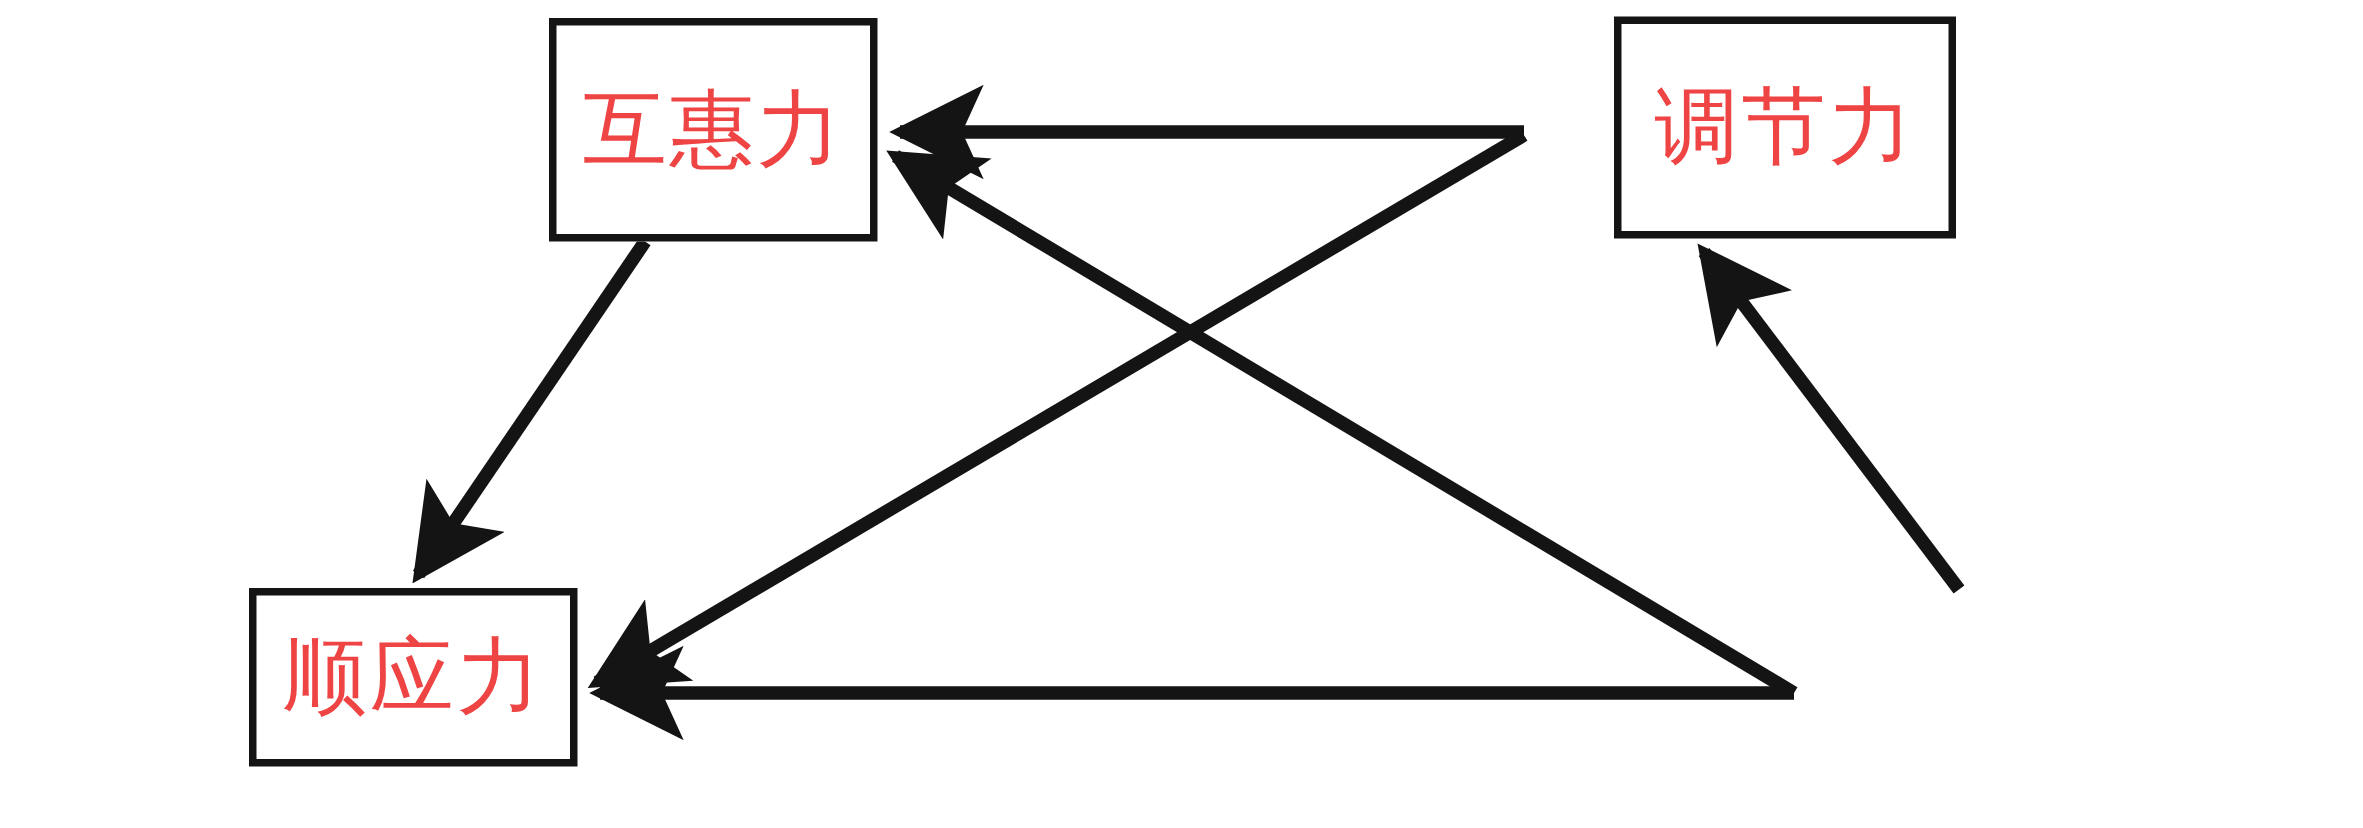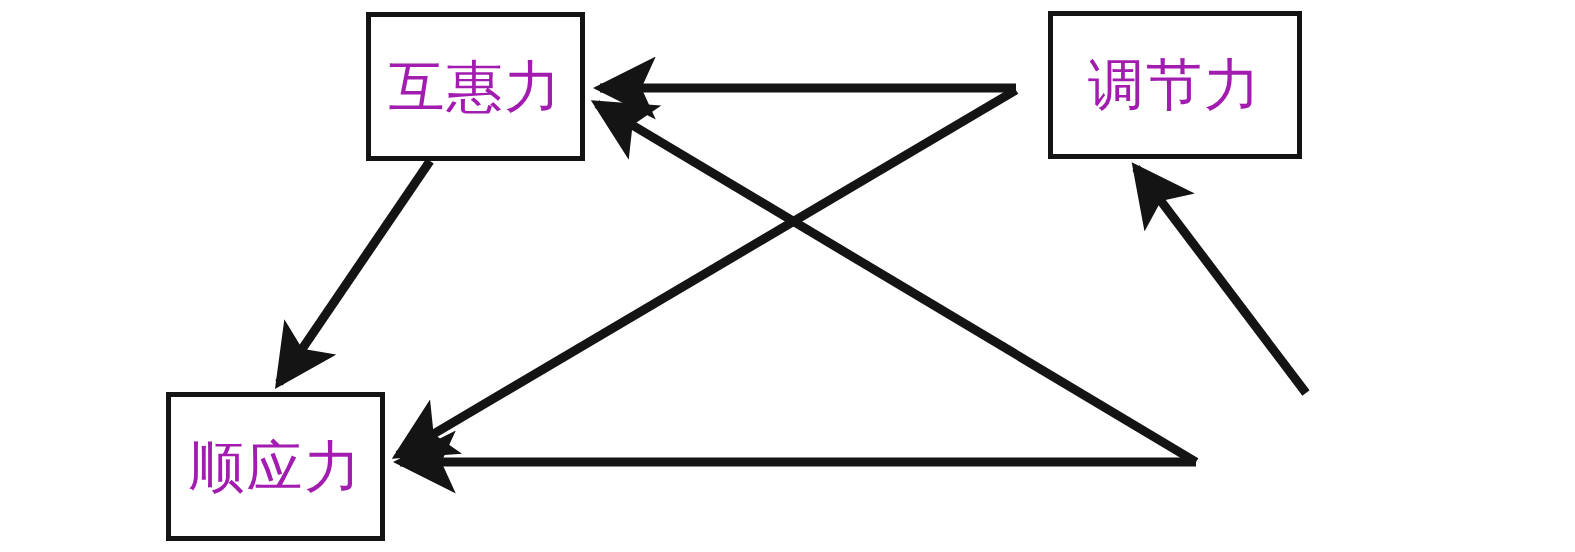--- a/index.html
+++ b/index.html
@@ -31,28 +31,28 @@
     border: 5px solid #141414;
     display: flex;
     align-items: center;
     justify-content: center;
     z-index: 5;
   }
   .node-label {
     font-family: "Liberation Serif", "DejaVu Serif", serif;
     font-size: 56px;
     line-height: 1;
-    color: #a21caf;
+    color: #ef4444;
     letter-spacing: 2px;
     white-space: nowrap;
     user-select: none;
   }
   #node-huhuili  { left: 366px; top: 12px;  width: 219px; height: 149px; }
-  #node-tiaojieli{ left: 1048px; top: 11px; width: 254px; height: 148px; text-align: right; }
-  #node-shunyingli { left: 166px; top: 392px; width: 219px; height: 149px; }
+  #node-tiaojieli{ left: 1076px; top: 11px; width: 228px; height: 148px; text-align: right; }
+  #node-shunyingli { left: 166px; top: 392px; width: 219px; height: 119px; }
   #node-qudongli { left: 1196px; top: 393px; width: 215px; height: 148px; }
 </style>
 </head>
 <body>
 
 <div id="canvas">
 
   <svg id="edges" viewBox="0 0 1575 552" width="1575" height="552" xmlns="http://www.w3.org/2000/svg">
     <defs>
       <marker id="ah" markerWidth="7" markerHeight="7" refX="6.2" refY="3.5" orient="auto" markerUnits="strokeWidth">

